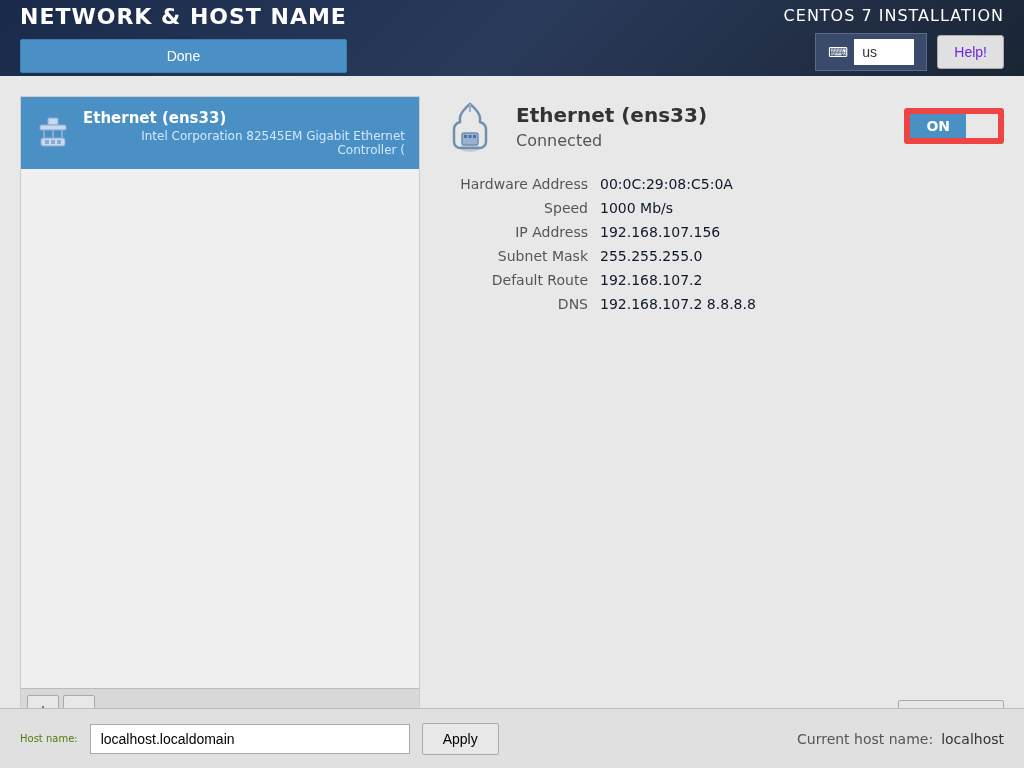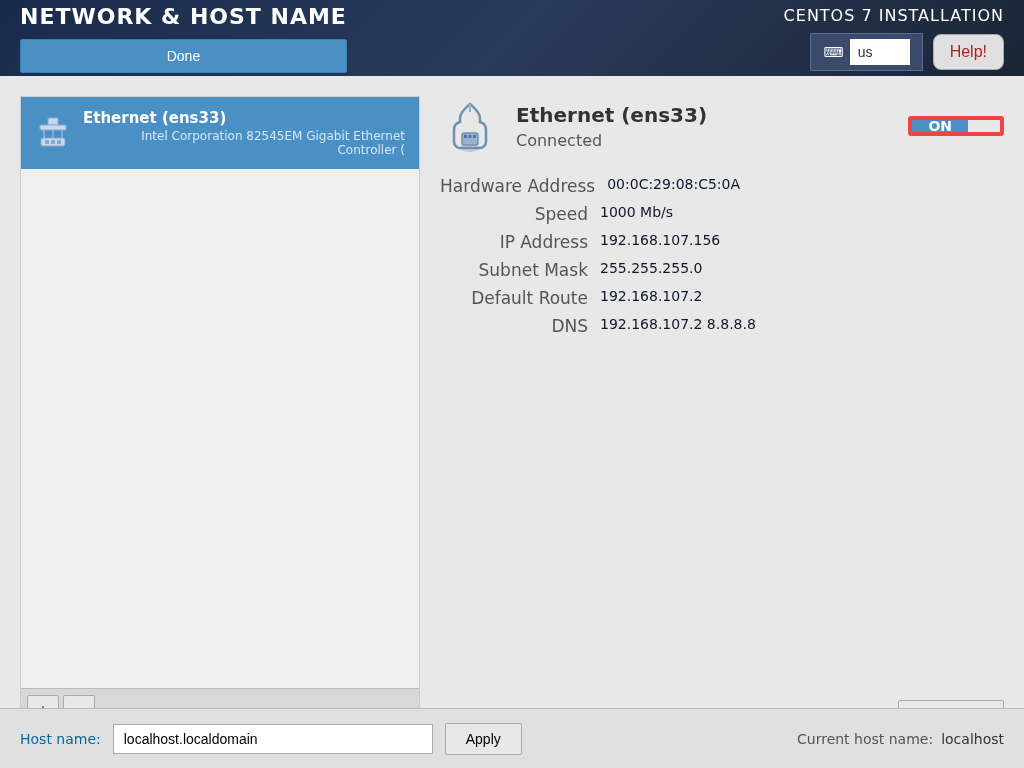--- a/index.html
+++ b/index.html
@@ -66,25 +66,25 @@
       border: 1px solid #3a80b4;
       color: white;
       padding: 8px 37px;
       font-size: 14px;
       cursor: pointer;
       border-radius: 2px;
     }
     .help-btn {
       background: #e0e0e0;
       border: 1px solid #aaa;
-      color: #b91c1c;
+      color: #6d28d9;
       padding: 8px 16px;
-      font-size: 16px;
-      cursor: pointer;
-      border-radius: 8px;
+      font-size: 14px;
+      cursor: pointer;
+      border-radius: 3px;
     }
 
     
     .main {
       display: flex;
       height: calc(768px - 90px);
       padding: 20px;
       gap: 20px;
     }
 
@@ -182,24 +182,24 @@
     }
     .device-status {
       font-size: 16px;
       color: #555;
       margin-top: 4px;
     }
 
     
     .toggle-container {
       display: flex;
-      border: 4px solid #ef4444;
+      border: 6px solid #ef4444;
       border-radius: 3px;
       overflow: hidden;
-      height: 20px;
+      height: 36px;
     }
     .toggle-on {
       background: #4a90c4;
       color: white;
       padding: 0 16px;
       display: flex;
       align-items: center;
       font-size: 14px;
       font-weight: bold;
       cursor: pointer;
@@ -218,21 +218,21 @@
     }
     .detail-row {
       display: flex;
       margin-bottom: 8px;
     }
     .detail-label {
       text-align: right;
       color: #555;
       min-width: 160px;
       padding-right: 12px;
-      font-size: 17px;
+      font-size: 14px;
     }
     .detail-value {
       color: #0f172a;
       font-size: 14px;
       font-weight: 500;
     }
 
     
     .configure-btn {
       background: #e8e8e8;
@@ -253,22 +253,22 @@
       right: 0;
       height: 60px;
       background: #e0e0e0;
       border-top: 1px solid #bbb;
       display: flex;
       align-items: center;
       padding: 0 20px;
       gap: 12px;
     }
     .hostname-label {
-      color: #0369a1;
-      font-size: 14px;
+      color: #4d7c0f;
+      font-size: 10px;
       white-space: nowrap;
     }
     .hostname-input {
       padding: 6px 10px;
       border: 1px solid #aaa;
       font-size: 14px;
       width: 320px;
       background: white;
     }
     .apply-btn {

